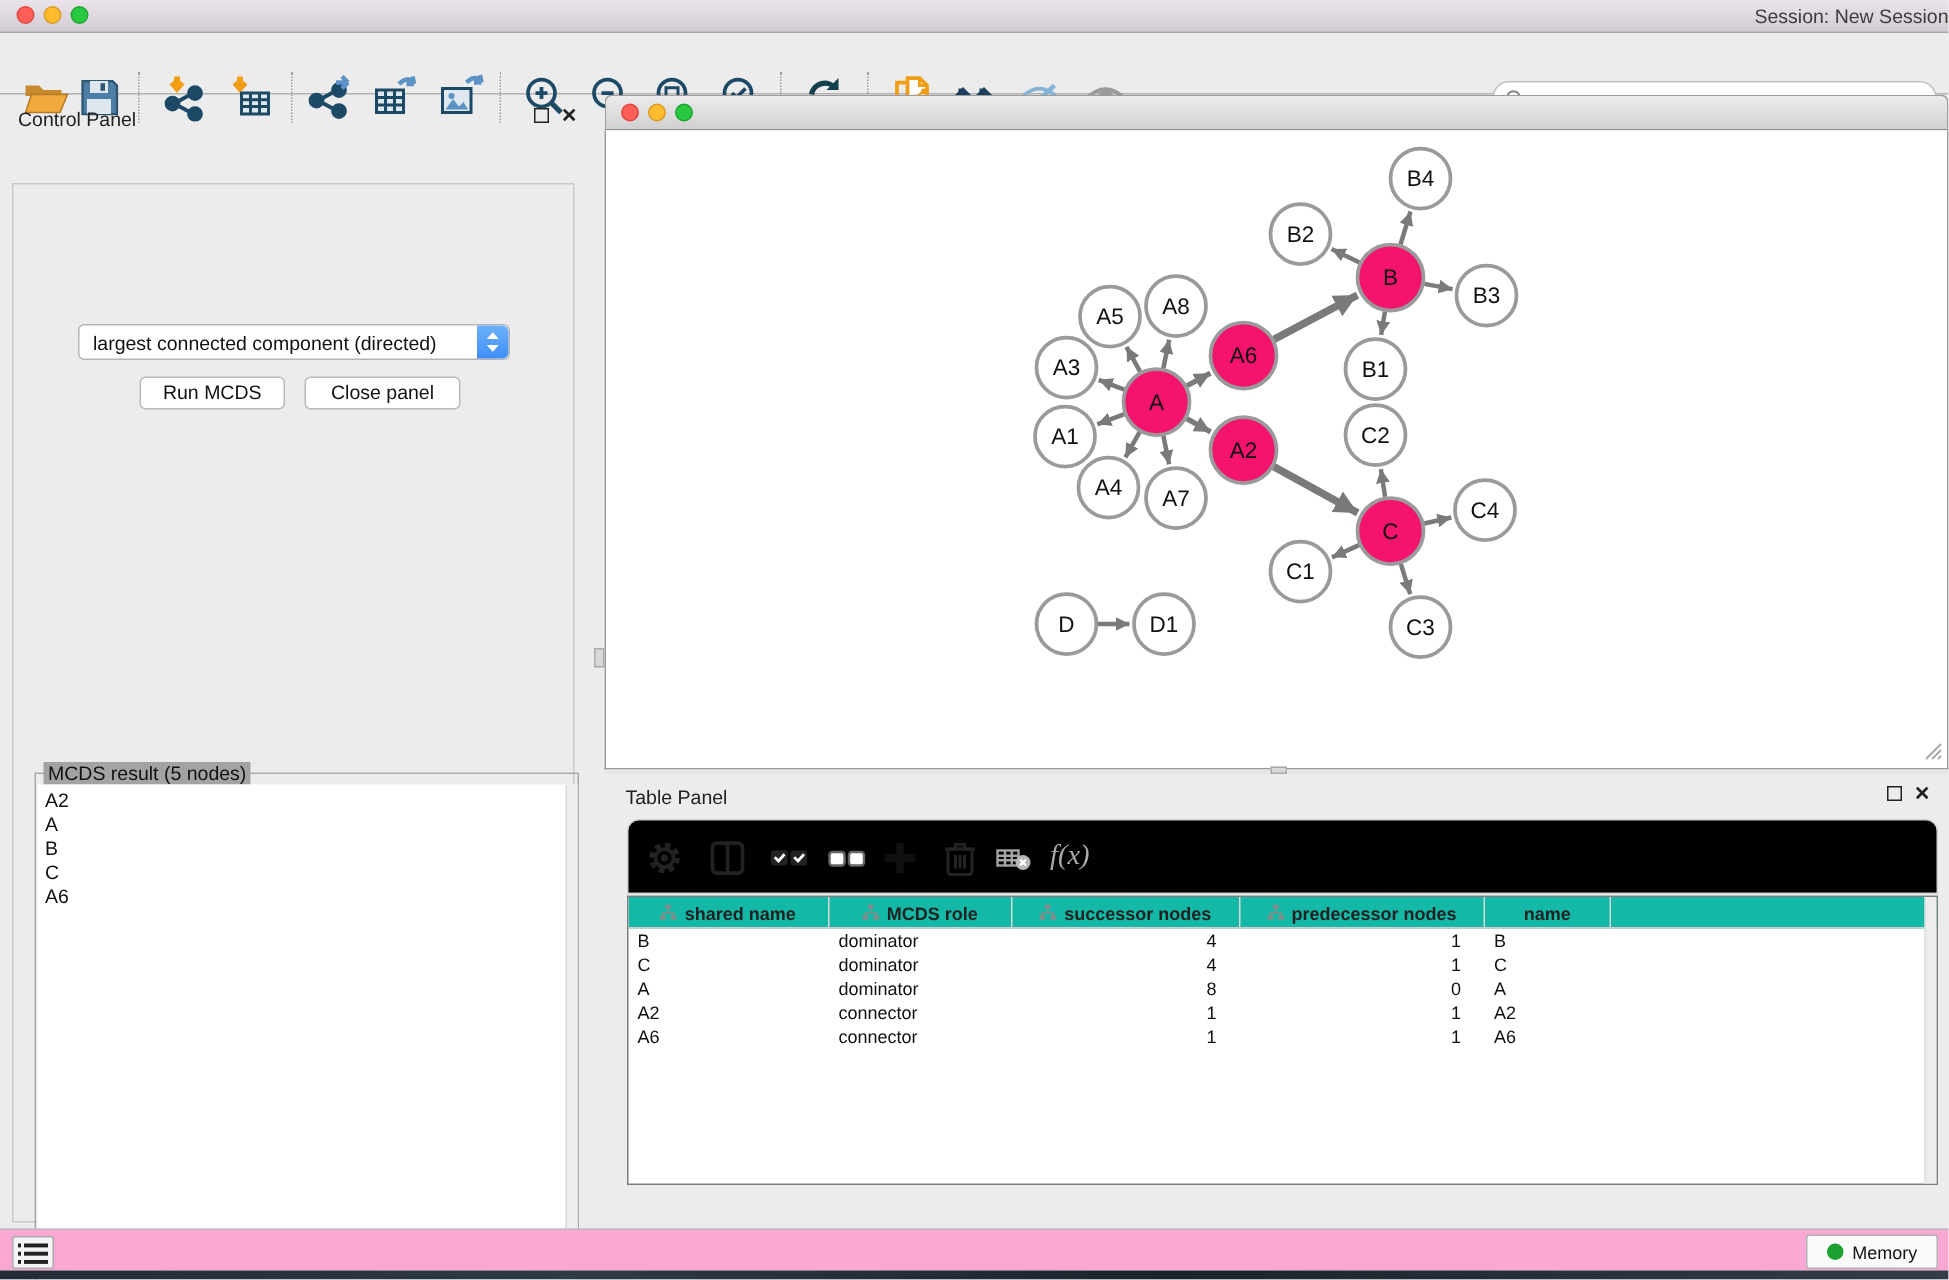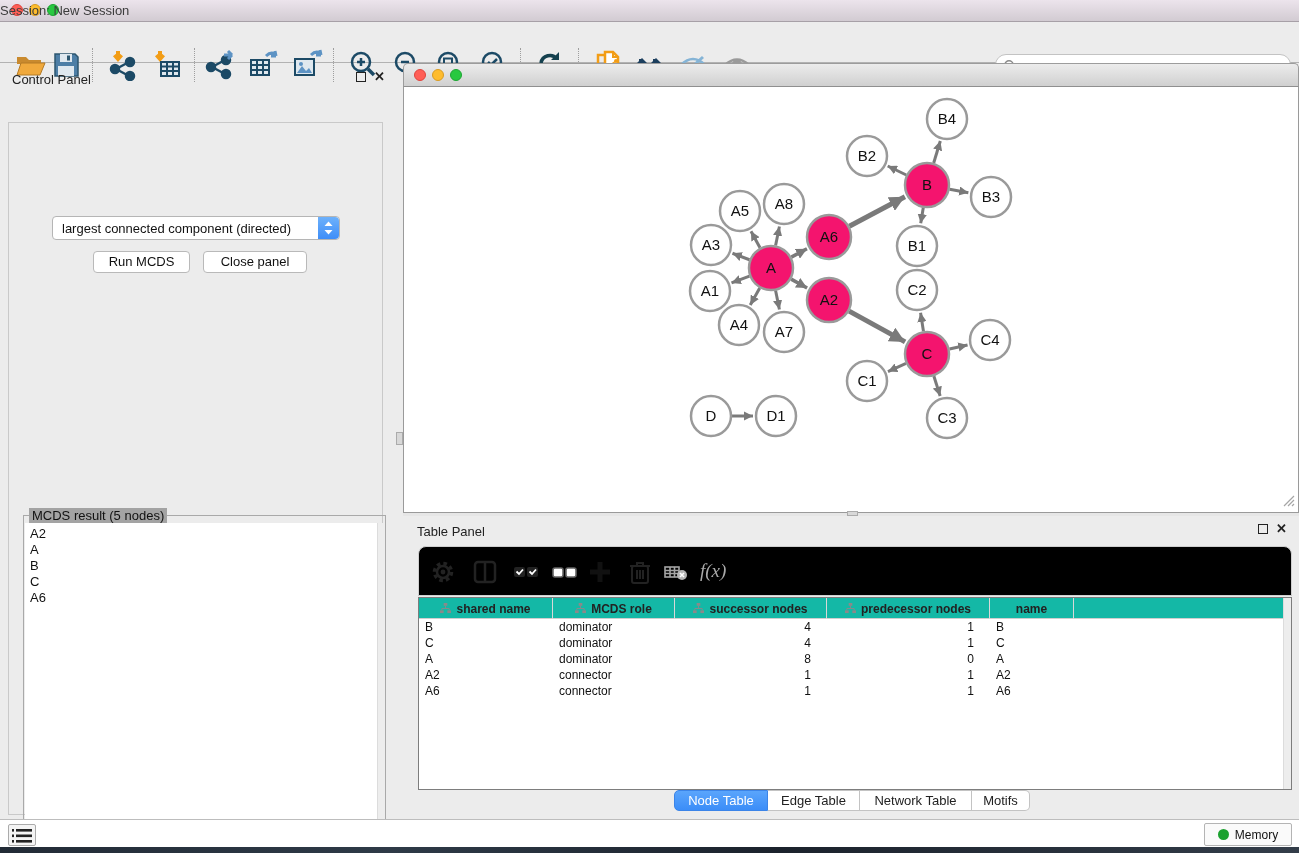--- a/index.html
+++ b/index.html
@@ -3,21 +3,21 @@
 <meta charset="utf-8">
 <style>
   * { margin:0; padding:0; box-sizing:border-box; }
   html,body { width:1299px; height:853px; }
   body { font-family:"Liberation Sans", sans-serif; background:#ececec; overflow:hidden; }
   .app { position:relative; width:1299px; height:853px; background:#ececec; }
 
   
   .titlebar { position:absolute; left:0; top:0; width:1299px; height:22px;
     background:linear-gradient(#ece4ec,#d2cbd2); border-bottom:1px solid #a7a0a7; }
-  .titlebar .title { position:absolute; left:0; right:0; top:3px; text-align:left;
+  .titlebar .title { position:absolute; left:0; right:0; top:3px; text-align:right;
     font-size:13px; color:#3c3c3c; }
   .tl { position:absolute; top:4px; width:12px; height:12px; border-radius:50%; }
   .tl.red { background:#ff5f57; border:1px solid #e0443e; }
   .tl.yellow { background:#febc2e; border:1px solid #d89b22; }
   .tl.green { background:#28c840; border:1px solid #1da532; }
 
   
   .toolbar { position:absolute; left:0; top:22px; width:1299px; height:41px;
     background:#ececec; border-bottom:1px solid #b2b2b2; }
   .tb-icon { position:absolute; top:27px; width:32px; height:32px; cursor:pointer; }
@@ -94,21 +94,21 @@
   .tr { display:flex; height:16px; }
   .td { font-size:12px; color:#111; line-height:16px; padding:0 6px; white-space:nowrap;
     overflow:hidden; }
   .td.r { text-align:right; padding-right:16px; }
   .tbl .vscroll { height:192px; }
 
   .bottom-tabs { position:absolute; left:271px; top:274px; }
 
   
   .statusbar { position:absolute; left:0; top:819px; width:1299px; height:28px;
-    background:#ffffff; border-top:1px solid #bdbdbd; }
+    background:#f9a8d4; border-top:1px solid #bdbdbd; }
   .list-btn { position:absolute; left:8px; top:4px; width:28px; height:22px; background:#f4f4f4;
     border:1px solid #ababab; border-radius:2px; cursor:pointer; }
   .memory-btn { position:absolute; right:7px; top:3px; width:88px; height:23px; background:#fafafa;
     border:1px solid #b4b4b4; border-radius:2px; display:flex; align-items:center;
     justify-content:center; gap:6px; font-size:12px; color:#111; cursor:pointer; }
   .memory-dot { width:11px; height:11px; border-radius:50%; background:#1ba12f; }
   .wallpaper { position:absolute; left:0; top:847px; width:1299px; height:6px;
     background:linear-gradient(90deg,#222b36,#2e3a47 30%,#1b222c 60%,#333d49); }
 </style>
 </head>
@@ -571,26 +571,20 @@
           <div class="tr">
             <div class="td" style="width: 134px;">A6</div>
             <div class="td" style="width: 122px;">connector</div>
             <div class="td r" style="width: 152px;">1</div>
             <div class="td r" style="width: 163px;">1</div>
             <div class="td" style="width: 84px;">A6</div>
           </div>
         </div>
       <div class="vscroll" style="position:absolute; right:0; top:0;"></div>
     </div>
-    <div class="seg bottom-tabs" id="tbl-tabs">
-        <div class="seg-tab sel" style="width: 94px;">Node Table</div>
-        <div class="seg-tab" style="width: 92px;">Edge Table</div>
-        <div class="seg-tab" style="width: 112px;">Network Table</div>
-        <div class="seg-tab" style="width: 58px;">Motifs</div>
-      </div>
   </div>
 
   <div class="statusbar">
     <div class="list-btn">
       <svg width="20" height="16" viewBox="0 0 20 16" style="margin:3px 0 0 3px">
           <g fill="#222">
             <rect x="0" y="1" width="2" height="2.6"></rect>
             <rect x="4" y="1" width="16" height="2.6"></rect>
             <rect x="0" y="6.5" width="2" height="2.6"></rect>
             <rect x="4" y="6.5" width="16" height="2.6"></rect>

